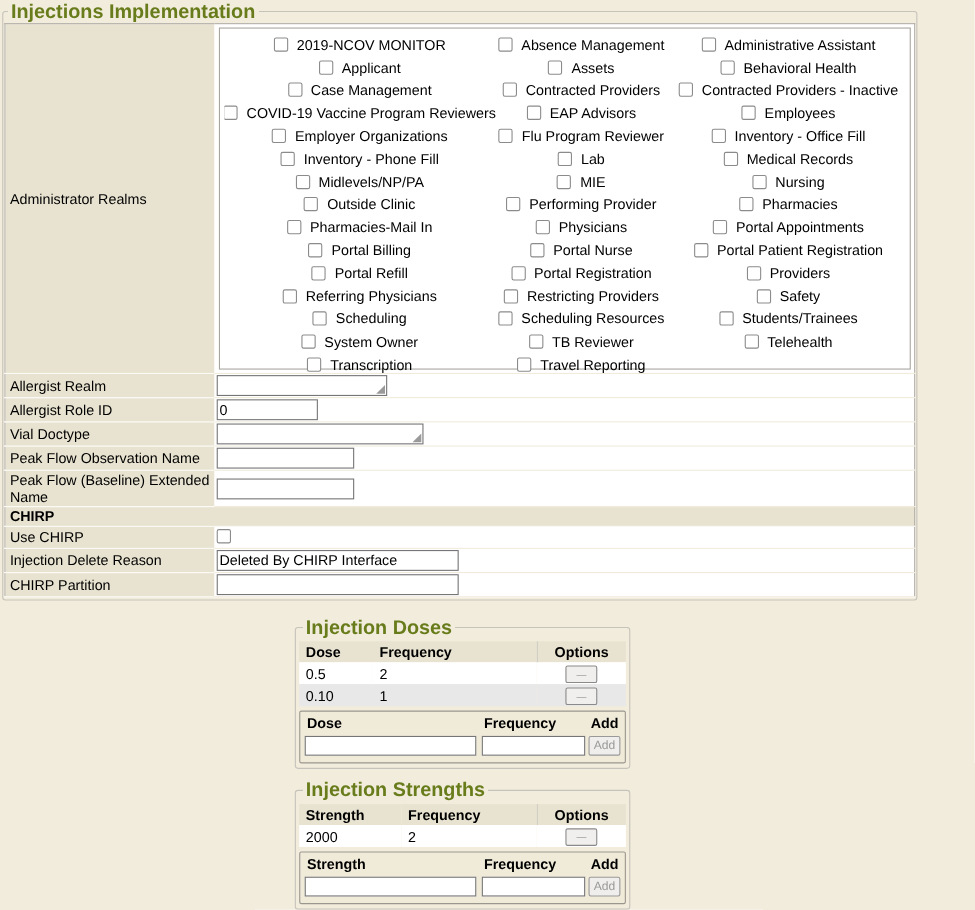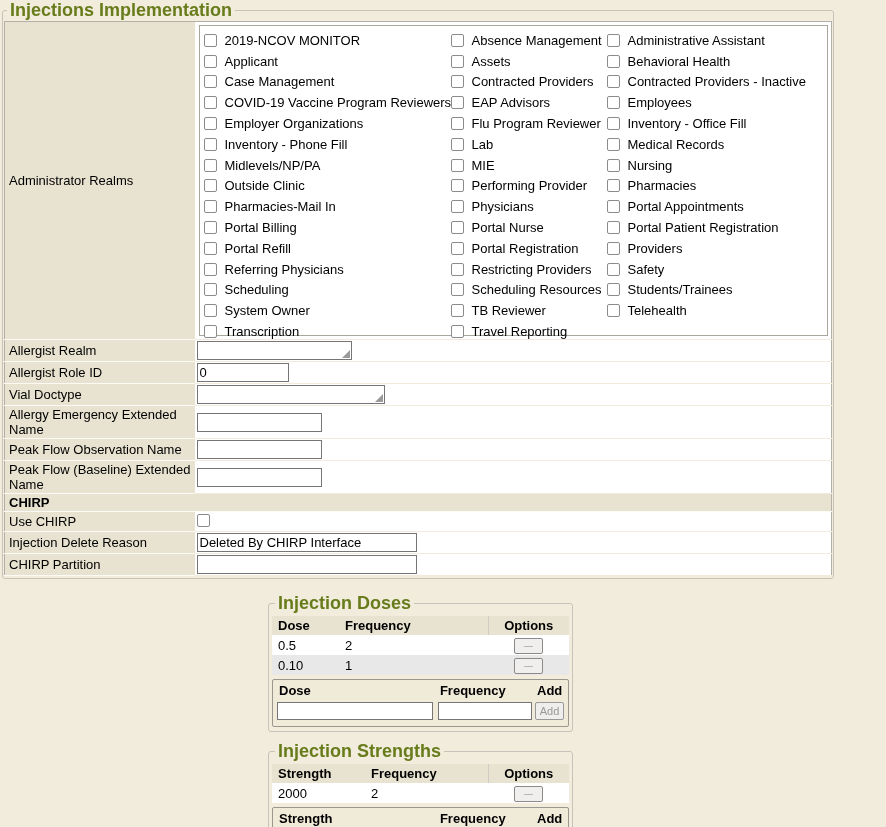--- a/index.html
+++ b/index.html
@@ -32,21 +32,21 @@
   td.section-cell {
     background:#e8e3d0; font-weight:bold; padding:1px 1px 1px 4px; height:18px;
     border-bottom:1px solid #fbfaf5;
   }
   
   .realms-box {
     border:1px solid #a9a69e; background:#fff; margin:2px; height:311px;
     padding:4px 0 0 4px; display:grid; grid-template-columns:247px 156px auto;
     grid-auto-rows:20.8px; align-content:start;
   }
-  .realm-item { display:flex; align-items:center; gap:8px; white-space:nowrap; overflow:hidden; }
+  .realm-item { display:flex; align-items:center; gap:8px; white-space:nowrap; overflow:hidden;justify-content:center; }
   input[type=checkbox] {
     appearance:none; -webkit-appearance:none; width:13px; height:13px; flex:0 0 13px;
     border:1px solid #8b8b8b; border-radius:2px; background:#fff; margin:0;
   }
   
   .ti {
     height:19px; border:1px solid #767676; background:#fff; padding:0 2px;
     font-family:"Liberation Sans", sans-serif; font-size:13px;
   }
   .w155{width:155px} .w92{width:92px} .w188{width:188px} .w125{width:125px} .w220{width:220px}
@@ -287,26 +287,20 @@
     <tr>
       <td class="label-cell">Allergist Role ID</td>
       <td class="field-cell">
         <input type="text" class="ti w92" value="0" style="">
       </td>
     </tr>
     <tr>
       <td class="label-cell">Vial Doctype</td>
       <td class="field-cell">
         <span class="combo-wrap"><input type="text" class="ti w188" value="" style=""></span>
-      </td>
-    </tr>
-    <tr>
-      <td class="label-cell">Allergy Emergency Extended Name</td>
-      <td class="field-cell">
-        <input type="text" class="ti w125" value="" style="">
       </td>
     </tr>
     <tr>
       <td class="label-cell">Peak Flow Observation Name</td>
       <td class="field-cell">
         <input type="text" class="ti w125" value="" style="">
       </td>
     </tr>
     <tr>
       <td class="label-cell">Peak Flow (Baseline) Extended Name</td>

